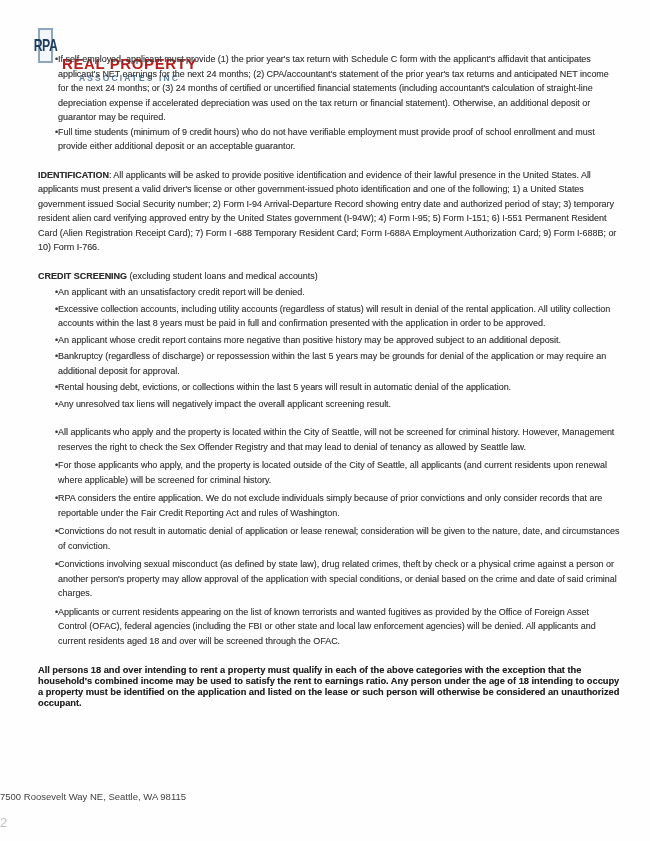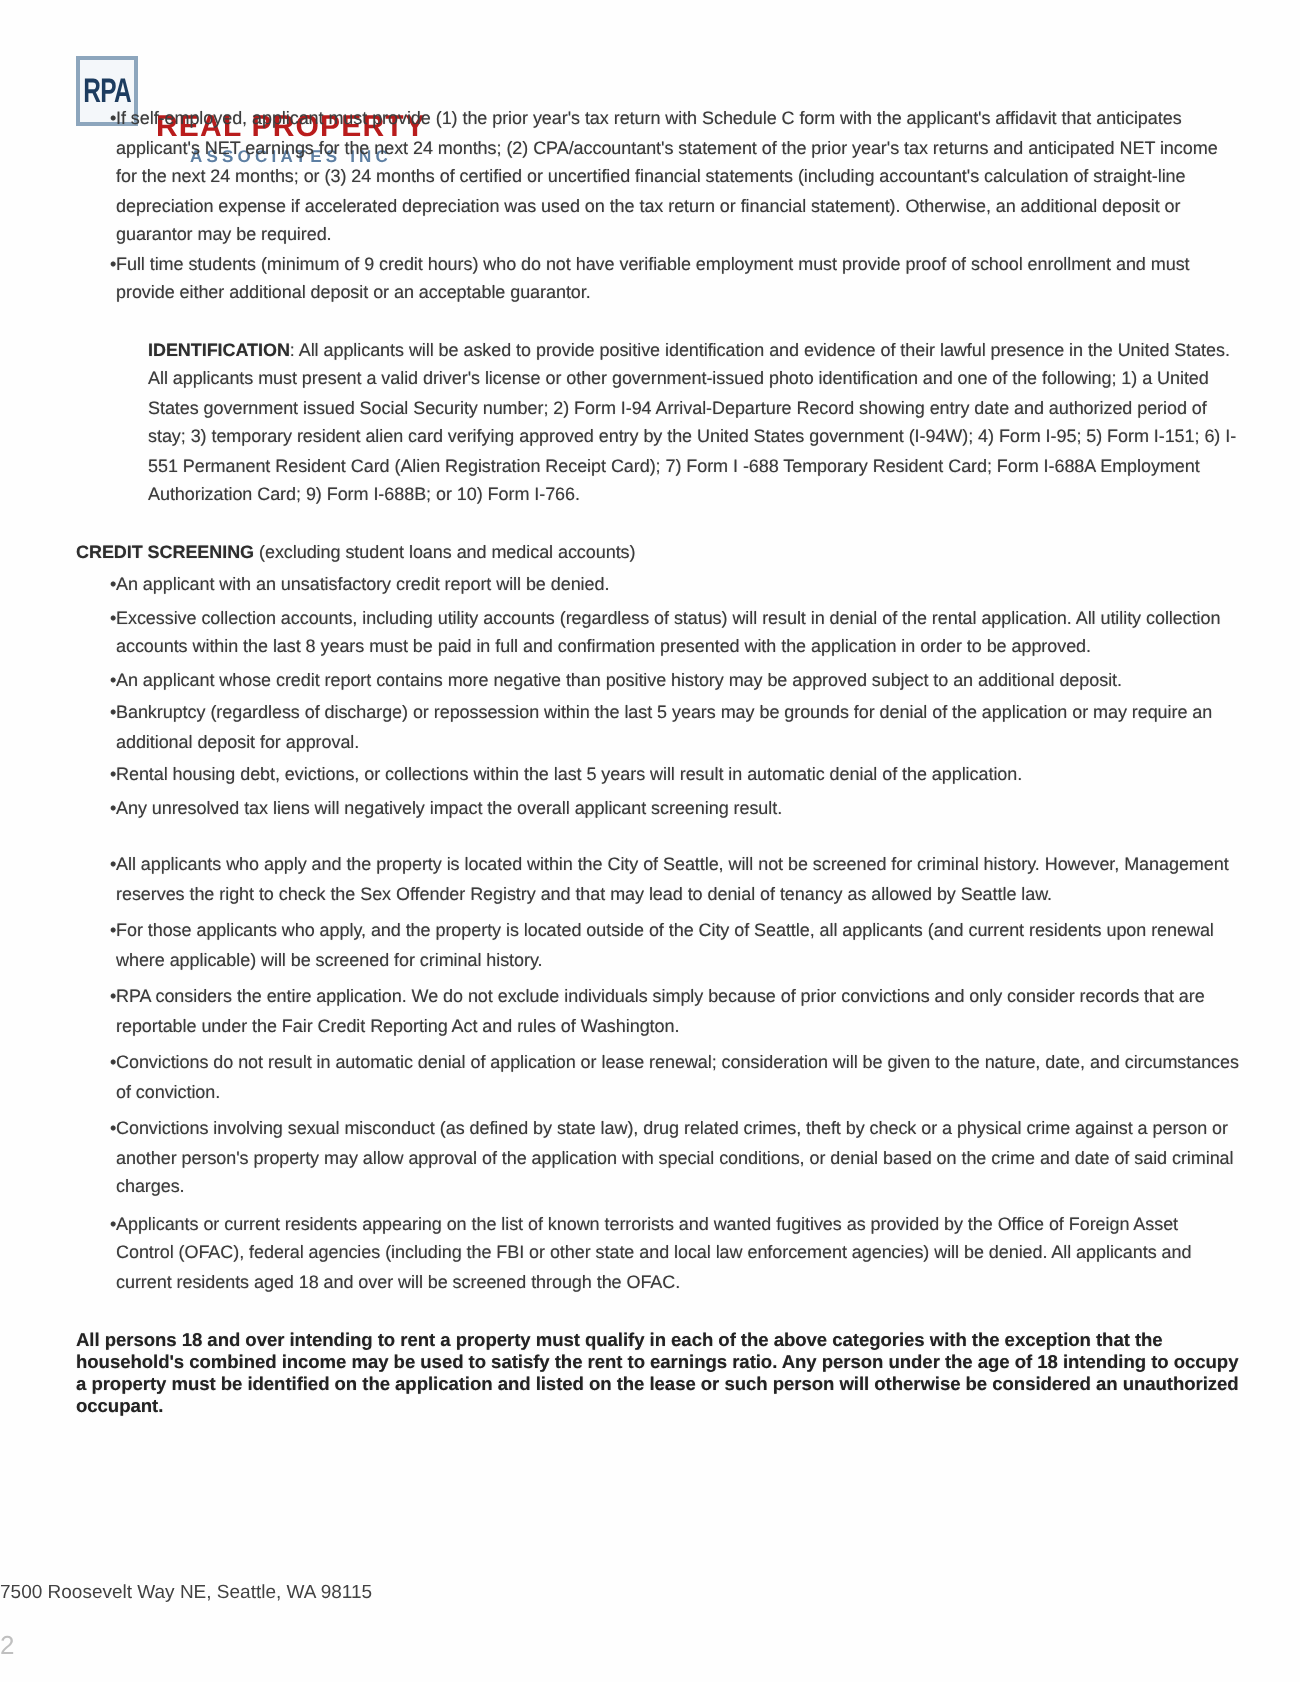--- a/index.html
+++ b/index.html
@@ -10,21 +10,21 @@
     position: relative; overflow: hidden;
   }
   .page {
     position: absolute; inset: 0;
     background: #fefefe;
     color: #3c3c3c;
   }
   
   .header { position: absolute; top: 8px; left: 38px; display: flex; align-items: center; gap: 9px; }
   .logo-box {
-    width: 31px; height: 35px;
+    width: 15px; height: 35px;
     border: 2px solid #8da6bd;
     background: #f4f7fa;
     display: flex; align-items: center; justify-content: center;
   }
   .logo-box .monogram {
     font-weight: bold; font-size: 17px; color: #1d3c5f;
     transform: scaleX(0.72); letter-spacing: -0.5px;
     display: inline-block;
   }
   .brand .line1 {
@@ -32,21 +32,21 @@
   }
   .brand .line2 {
     font-size: 8.5px; font-weight: bold; color: #5d7fa3; letter-spacing: 2.1px; margin-top: 1px; text-align: center;
   }
   
   .content {
     position: absolute; top: 52px; left: 38px; right: 30px;
     font-size: 9px; line-height: 14.5px; letter-spacing: -0.03px;
     text-shadow: 0 0 0.4px rgba(70,70,70,0.55);
   }
-  .para { color: #3c3c3c; margin-left: 36px; }
+  .para { color: #3c3c3c; }
   .b { font-weight: bold; color: #2e2e2e; }
   .bullet-list { width: 100%; }
   .bullet-item { display: flex; }
   .bullet-item .marker {
     width: 20px; padding-left: 17px; flex: none;
     color: #3c3c3c;
   }
   .bullet-item .txt { flex: 1; }
   .section { margin-top: 14px; }
   .heading-line { margin-bottom: 1px; }

